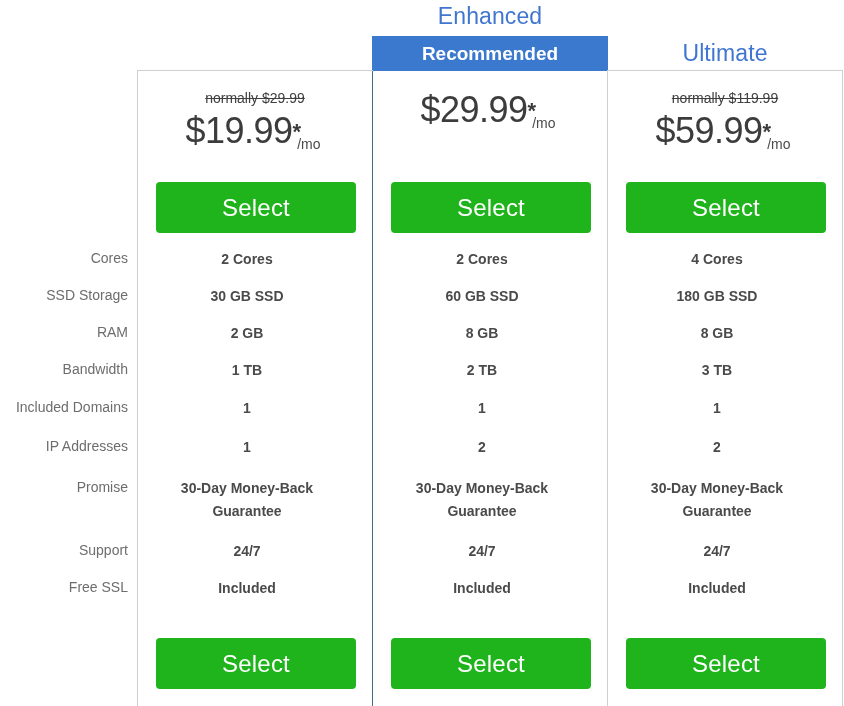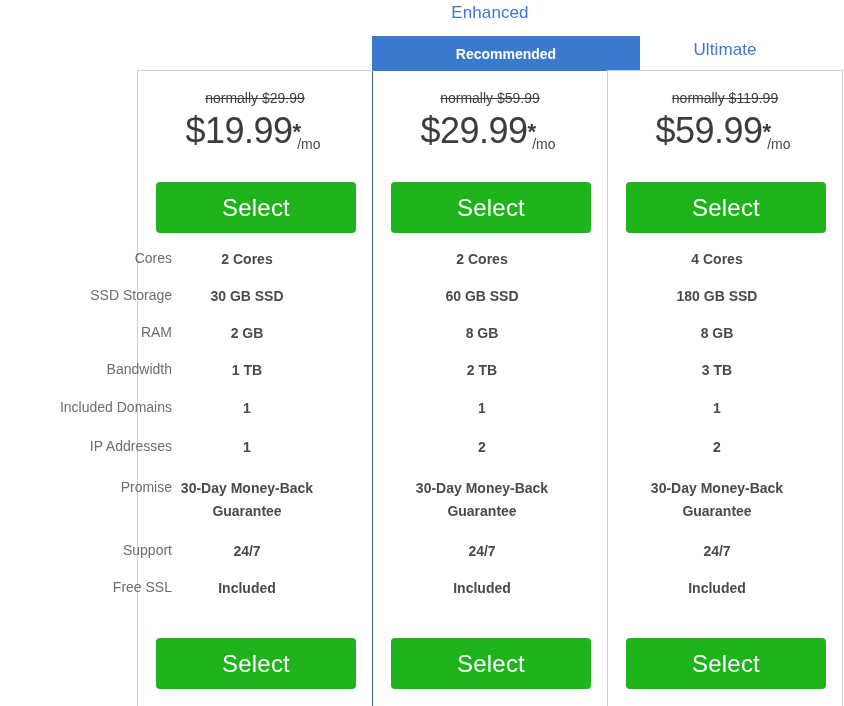--- a/index.html
+++ b/index.html
@@ -18,40 +18,40 @@
   #pricing-table {
     position: relative;
     width: 844px;
     height: 706px;
   }
 
   
   .plan-title {
     position: absolute;
     text-align: center;
-    font-size: 17px;
+    font-size: 23px;
     color: #4176d0;
     font-weight: 400;
     letter-spacing: 0.1px;
     white-space: nowrap;
   }
   .plan-title.standard { left: 137px; width: 236px; top: 40px; }
   .plan-title.enhanced { left: 372px; width: 236px; top: 3px; }
   .plan-title.ultimate { left: 607px; width: 236px; top: 40px; }
 
   
   .ribbon {
     position: absolute;
     left: 372px;
     top: 36px;
-    width: 268px;
+    width: 236px;
     height: 35px;
     background: #3a79cd;
     color: #ffffff;
-    font-size: 14px;
+    font-size: 19px;
     font-weight: 700;
     display: flex;
     align-items: center;
     justify-content: center;
     box-sizing: border-box;
   }
 
   
   .card {
     position: absolute;
@@ -140,21 +140,20 @@
   .select-btn.top    { top: 111px; }
   .select-btn.bottom { top: 567px; }
 
   
   .labels {
     position: absolute;
     left: 0;
     top: 240px;
     width: 128px;
     text-align: right;
-    padding-left: 44px;
   }
   .label-row {
     font-size: 14px;
     color: #6d6d6d;
     font-weight: 400;
     box-sizing: border-box;
   }
 
   
   .values {
@@ -212,21 +211,20 @@
       <div class="value-row r-promise"><span class="l1">30-Day Money-Back</span><span class="l2">Guarantee</span></div>
       <div class="value-row r-support">24/7</div>
       <div class="value-row r-ssl">Included</div>
     </div>
 
     <button class="select-btn bottom">Select</button>
   </div>
 
   <div class="card enhanced">
     <div class="price-block">
-      <div class="old-price">normally $59.99</div>
       <div class="price-line"><span class="price-amount">$29.99</span><span class="price-star">*</span><span class="price-per">/mo</span></div>
     </div>
 
     <button class="select-btn top">Select</button>
 
     <div class="values">
       <div class="value-row r-cores">2 Cores</div>
       <div class="value-row r-ssd">60 GB SSD</div>
       <div class="value-row r-ram">8 GB</div>
       <div class="value-row r-bandwidth">2 TB</div>

